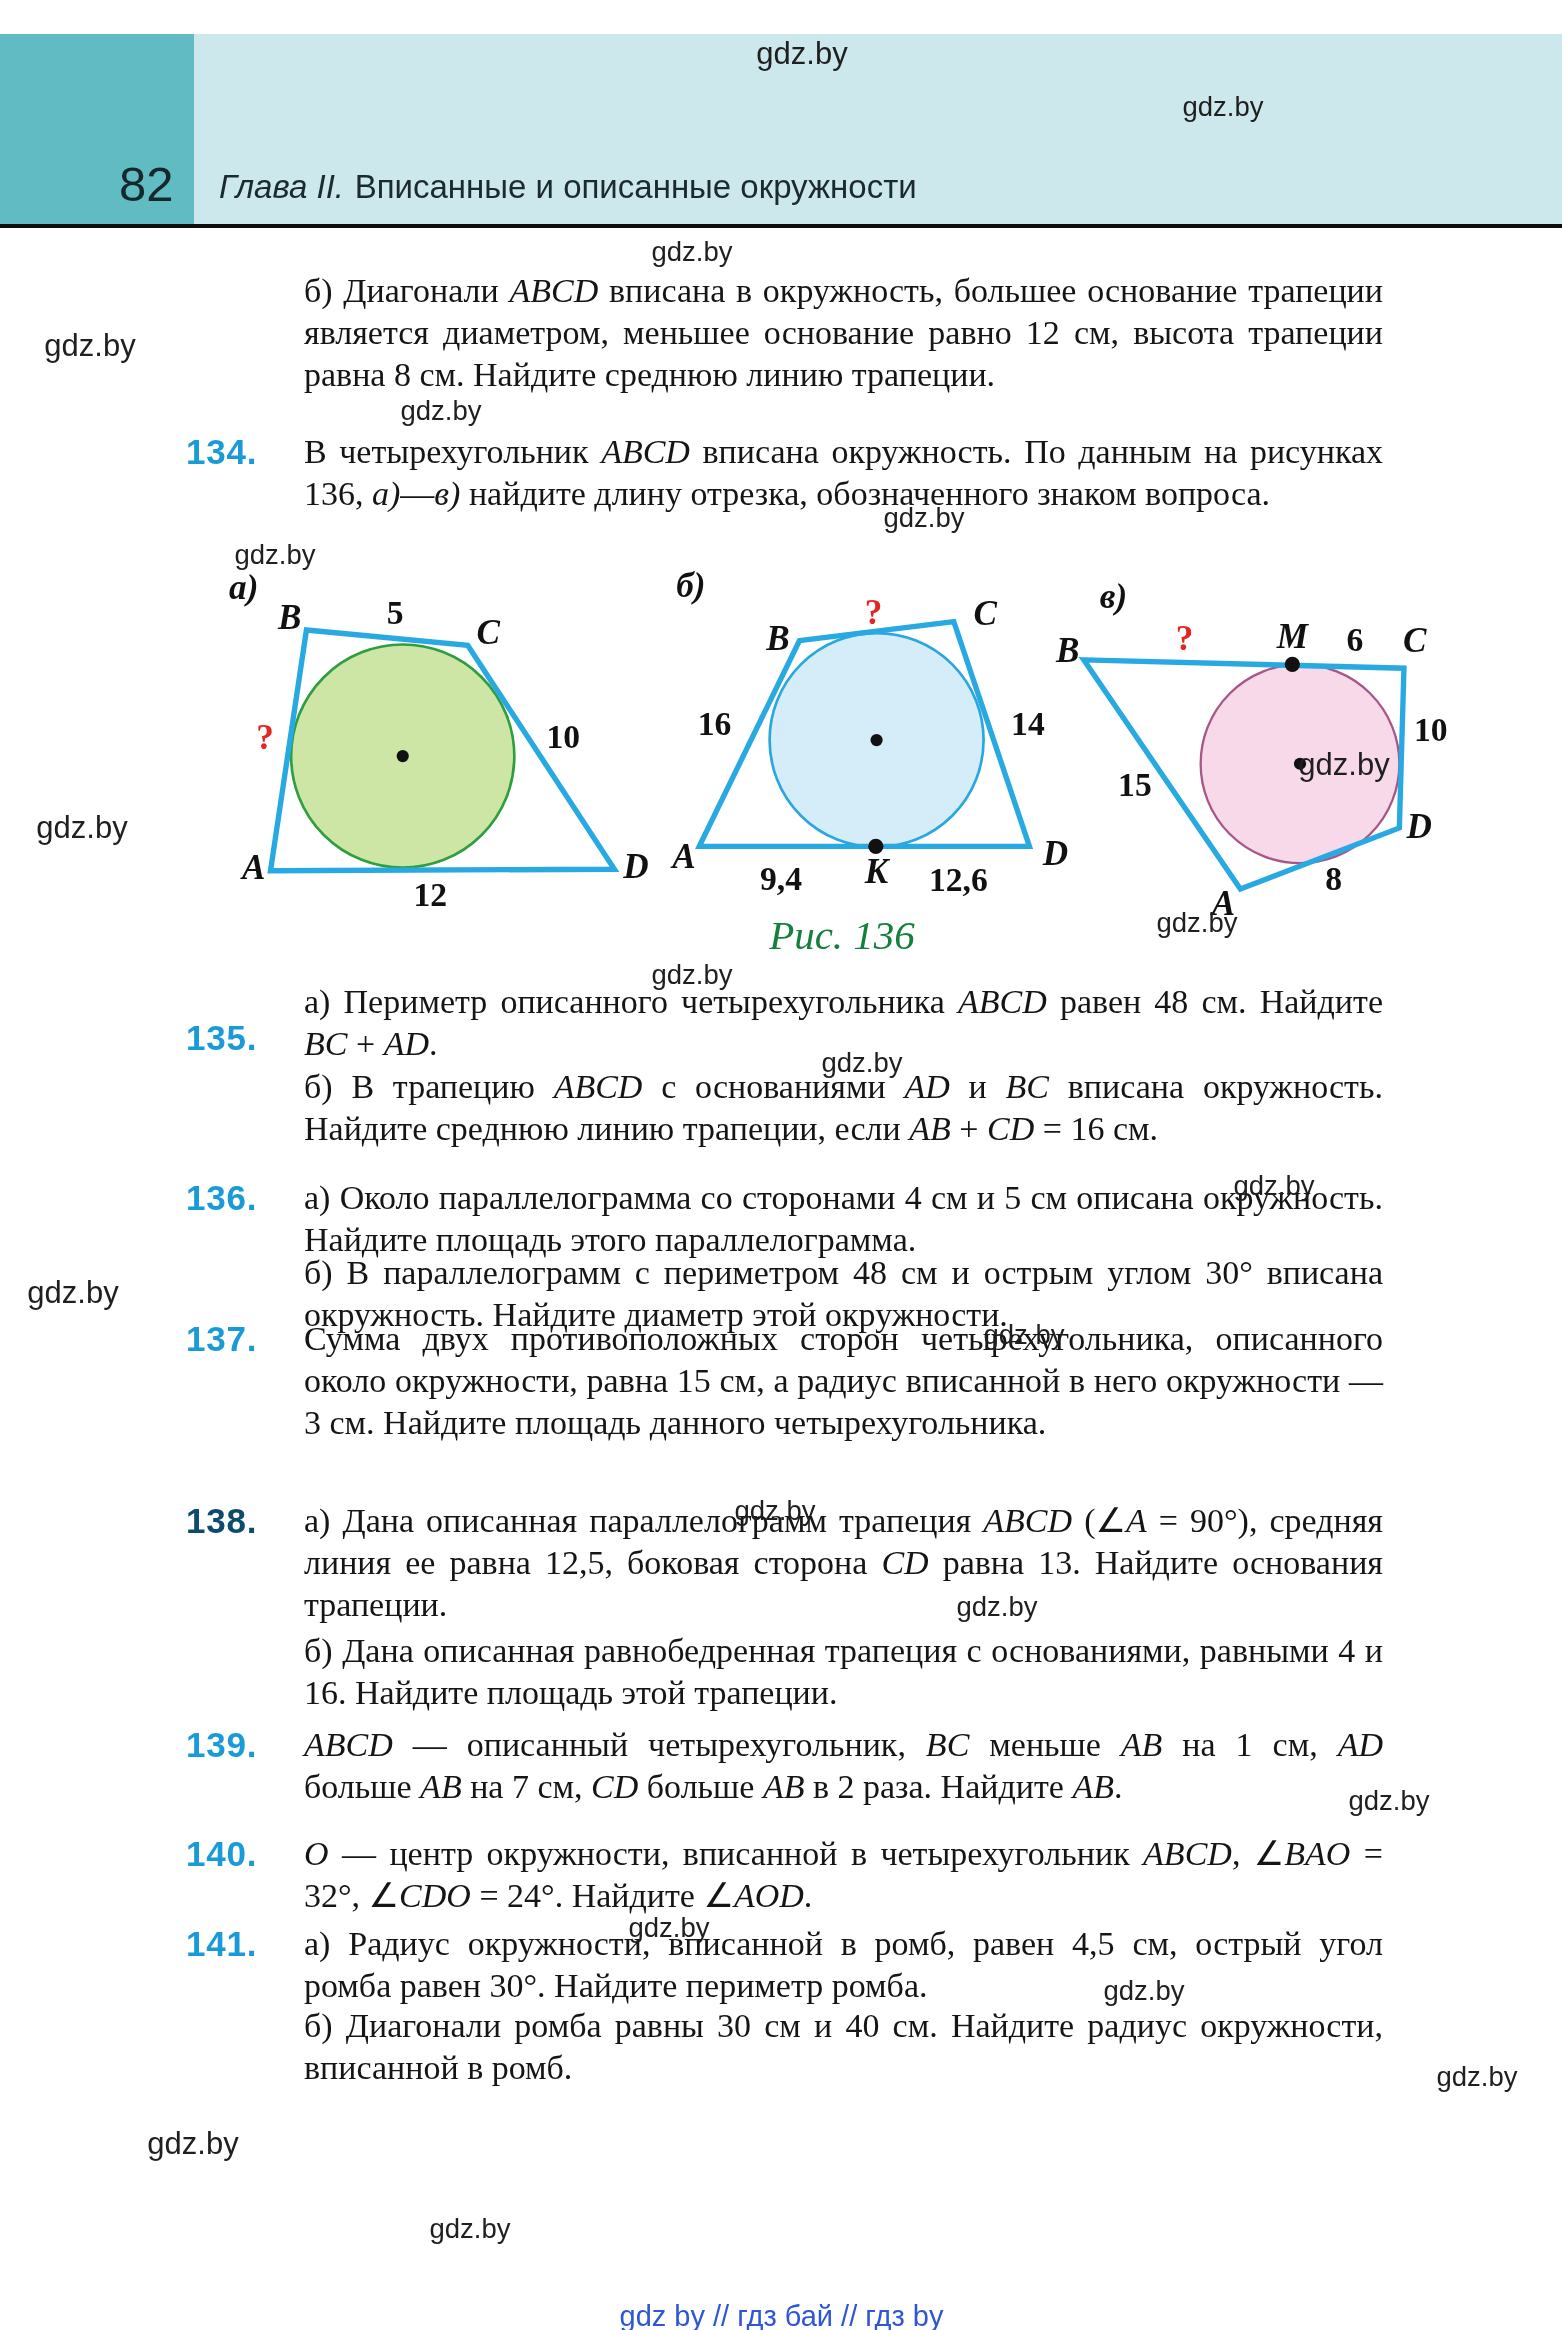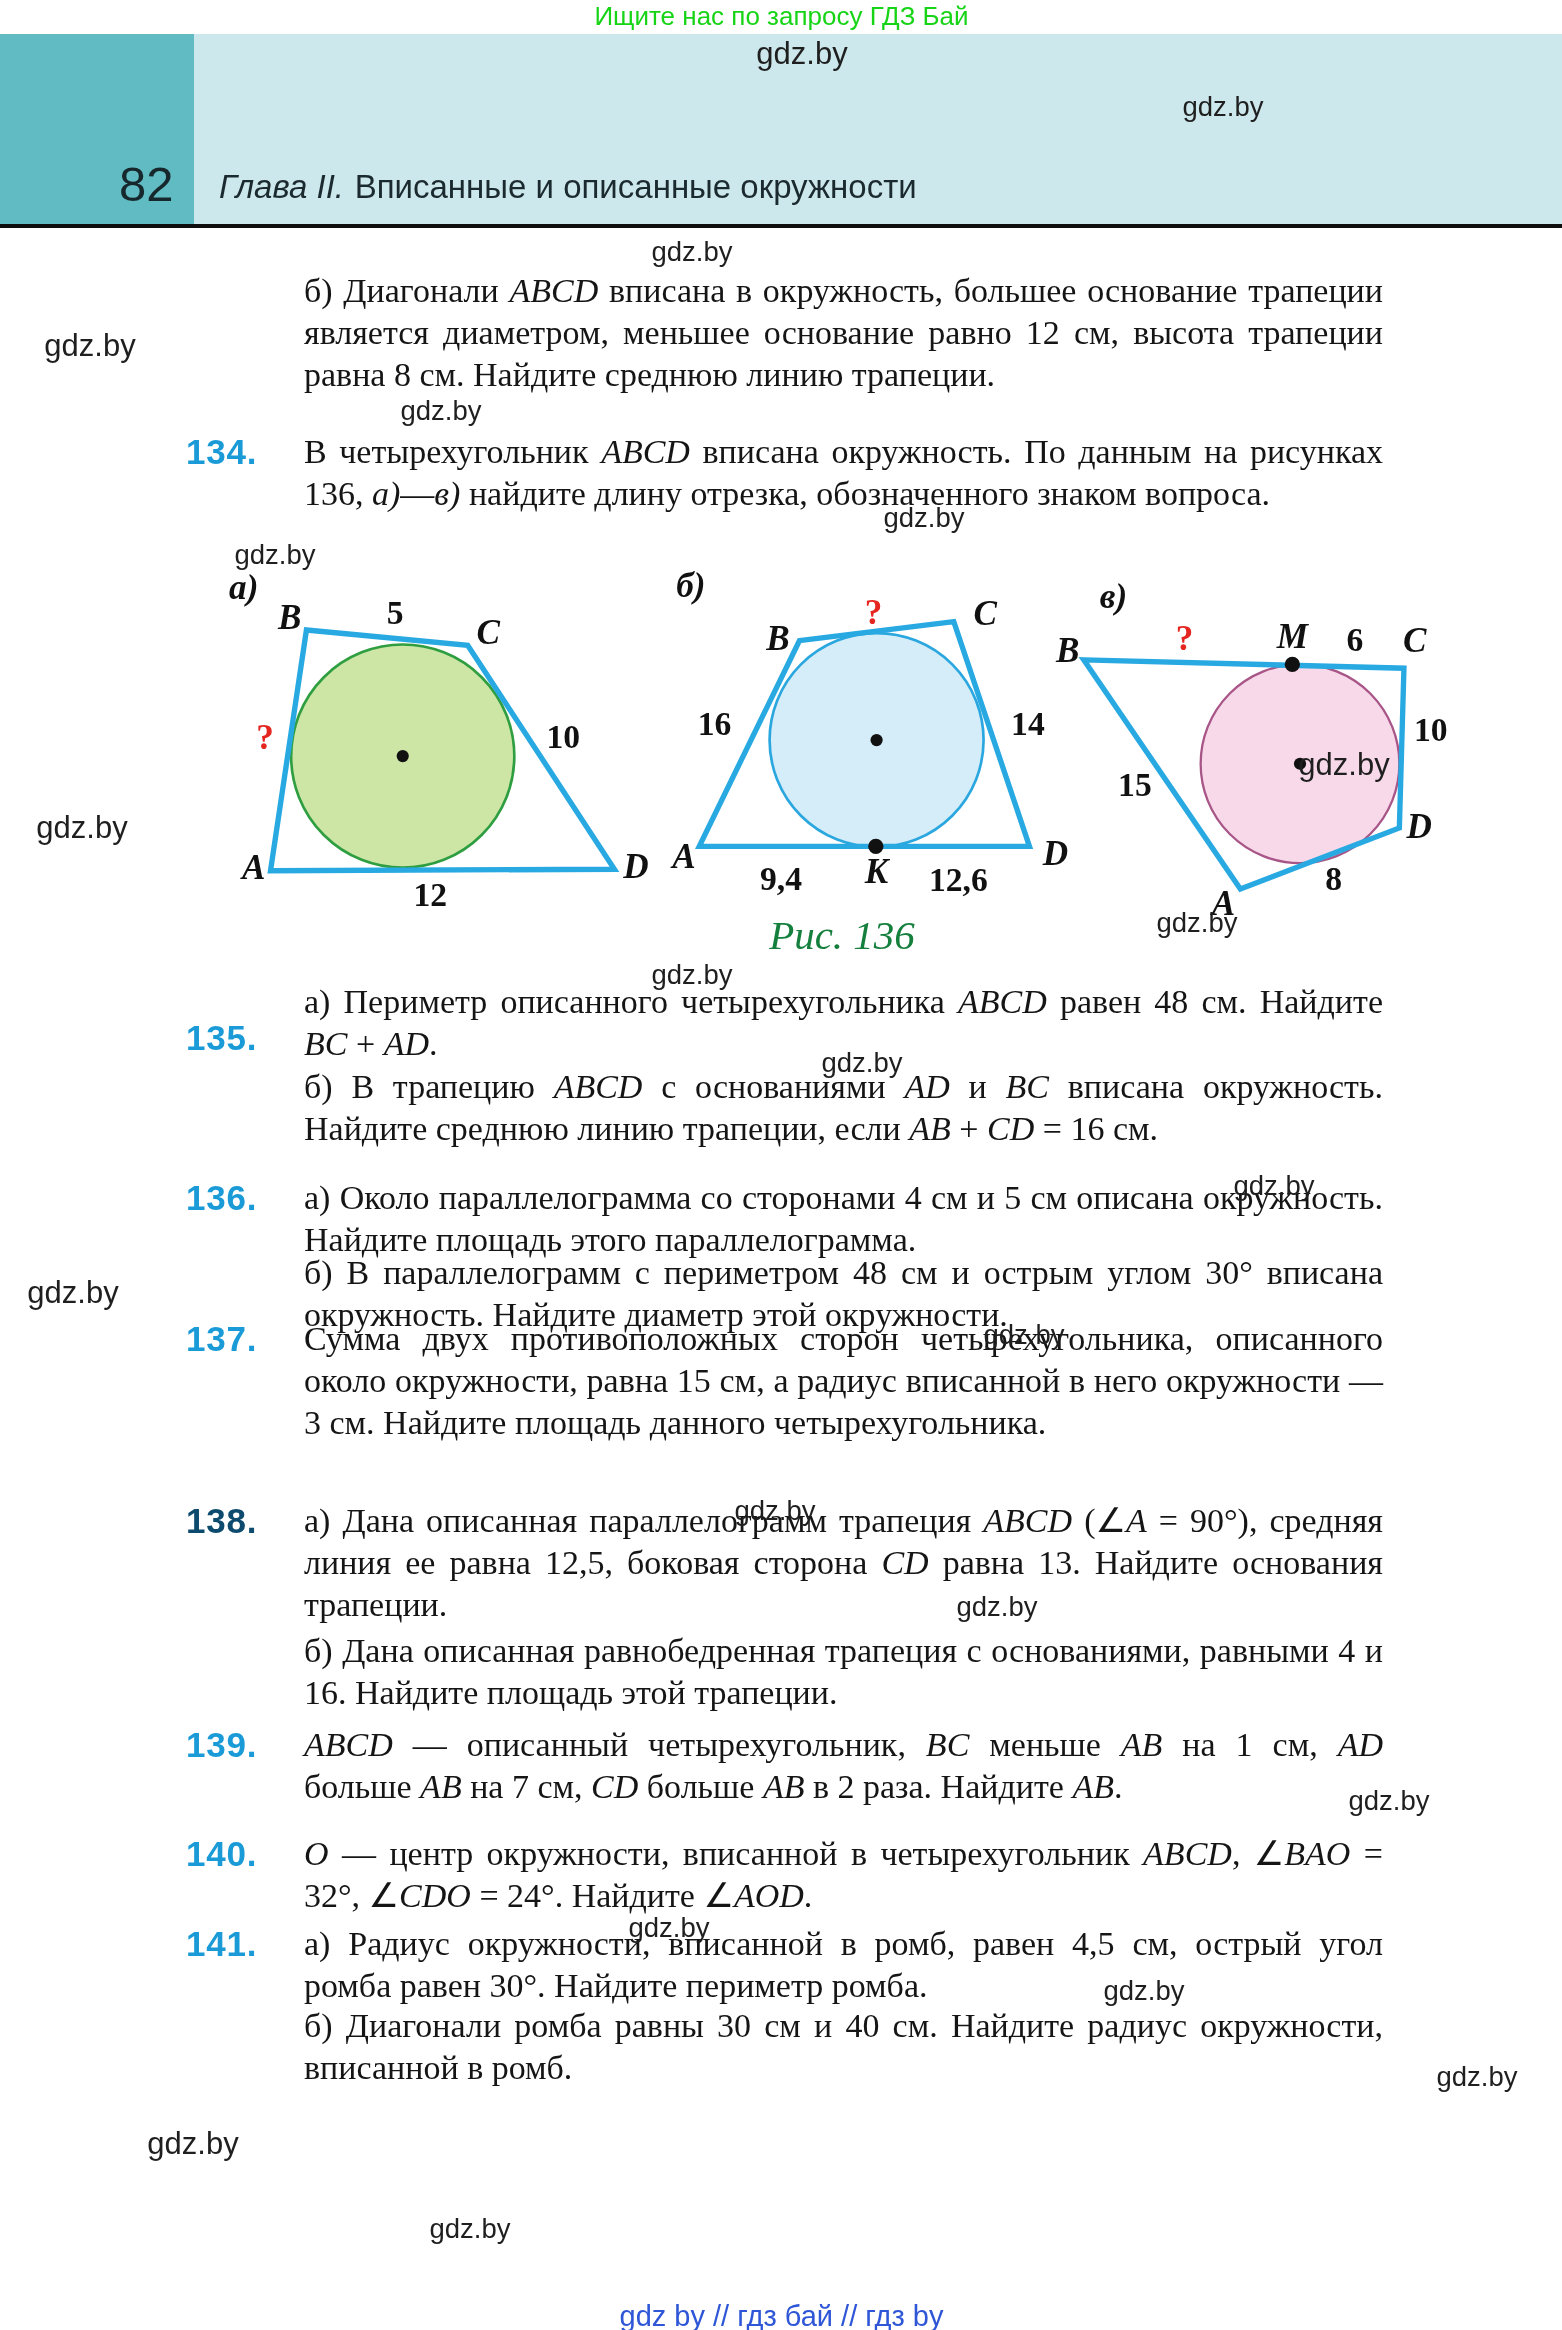--- a/index.html
+++ b/index.html
@@ -31,23 +31,20 @@
       font-size:27.5px;color:#1f1f1f;white-space:nowrap;z-index:5;}
   .wm.big{font-size:31px;}
   .footer-links{position:absolute;top:2300px;left:0;width:100%;text-align:center;
                 font-family:"Liberation Sans",sans-serif;font-size:29px;cursor:pointer;}
 </style>
 </head>
 <body>
 
 <div class="page">
 
-  <div class="top-strip">
-    <span style="color: rgb(23, 212, 23);">Ищите нас по запросу ГДЗ Бай</span>
-  </div>
 
   <div class="header-bar" style="background: rgb(205, 232, 236);">
     <div class="page-num-box" style="background: rgb(97, 187, 194);"></div>
     <span class="page-num">82</span>
     <div class="chapter">
       <span class="chap-it">Глава II.</span><span>Вписанные и описанные окружности</span>
     </div>
   </div>
   <div class="rule"></div>
 

